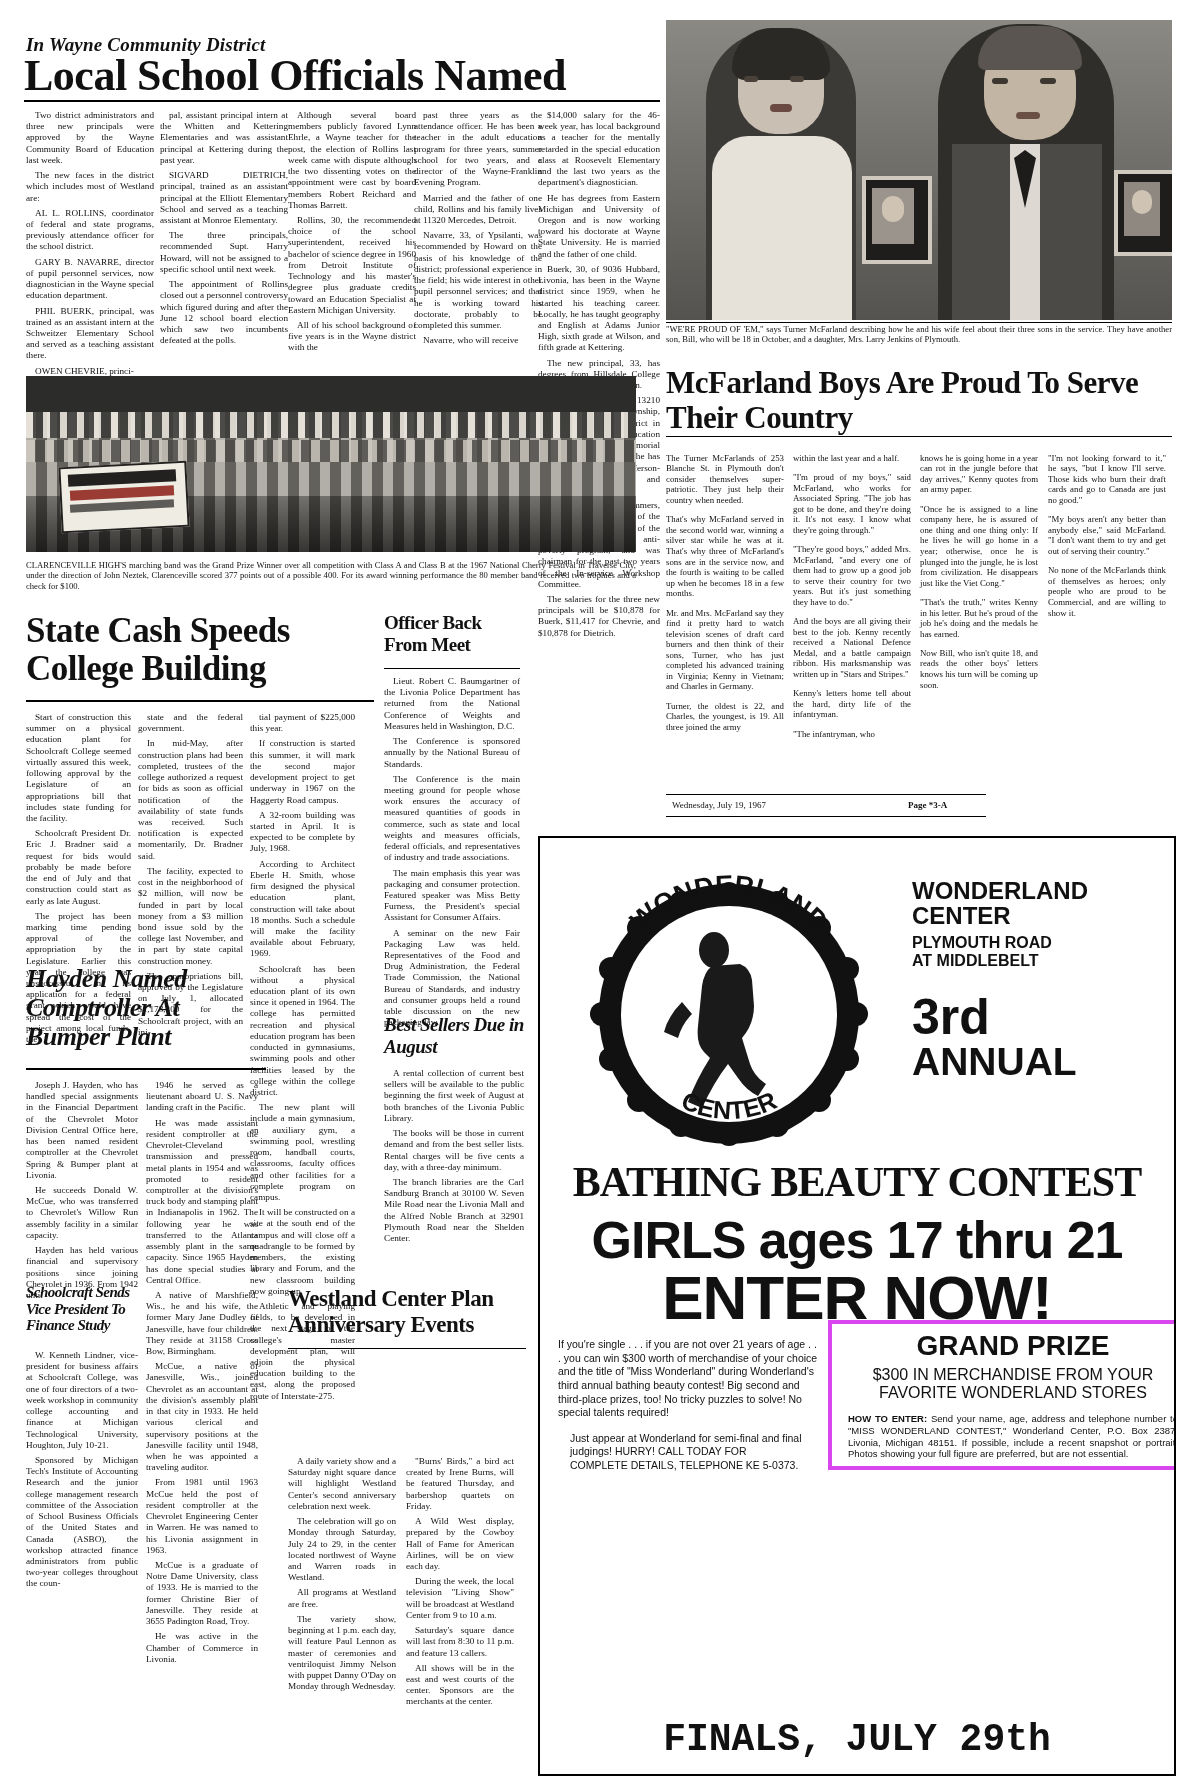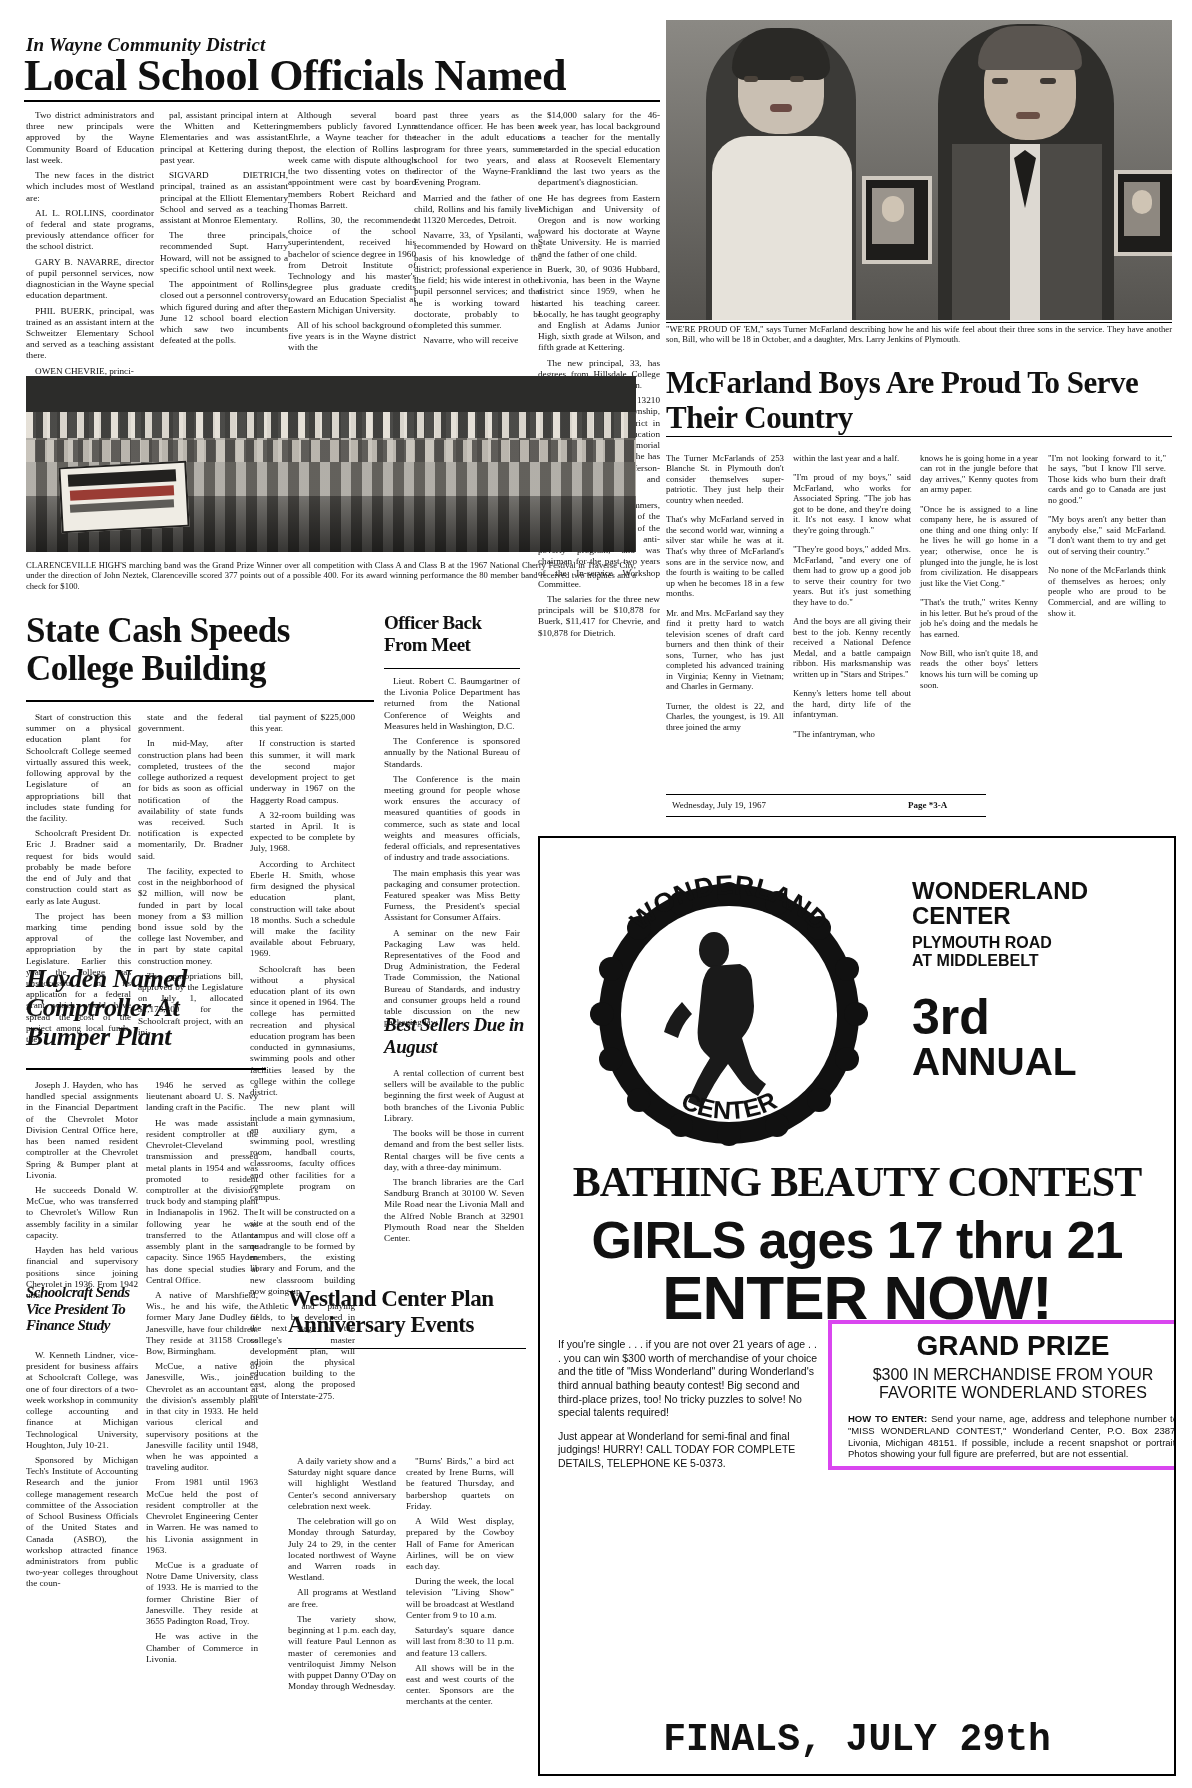--- a/index.html
+++ b/index.html
@@ -344,21 +344,21 @@
         <div style="font-family:'Liberation Sans',sans-serif;font-weight:700;font-size:50px;margin-top:22px;line-height:1;">3rd</div>
         <div style="font-family:'Liberation Sans',sans-serif;font-weight:700;font-size:39px;line-height:1;">ANNUAL</div>
       </div>
 
       <div id="ad-bbc">BATHING BEAUTY CONTEST</div>
       <div id="ad-girls" style="font-family:'Liberation Sans',sans-serif;">GIRLS ages 17 thru 21</div>
       <div id="ad-enter" style="font-family:'Liberation Sans',sans-serif;">ENTER NOW!</div>
 
       <div id="ad-body" style="font-family:'Liberation Sans',sans-serif;">
         <p style="margin:0 0 10px 0">If you're single . . . if you are not over 21 years of age . . . you can win $300 worth of merchandise of your choice and the title of "Miss Wonderland" during Wonderland's third annual bathing beauty contest! Big second and third-place prizes, too! No tricky puzzles to solve! No special talents required!</p>
-        <p style="margin:0">Just appear at Wonderland for semi-final and final judgings! HURRY! CALL TODAY FOR COMPLETE DETAILS, TELEPHONE KE 5-0373.</p>
+        <p style="margin:12px">Just appear at Wonderland for semi-final and final judgings! HURRY! CALL TODAY FOR COMPLETE DETAILS, TELEPHONE KE 5-0373.</p>
       </div>
 
       <div id="ad-prize">
         <div style="font-family:'Liberation Sans',sans-serif;font-weight:700;font-size:28px;text-align:center;">GRAND PRIZE</div>
         <div style="font-family:'Liberation Sans',sans-serif;font-size:16px;line-height:1.15;text-align:center;margin-top:4px;">$300 IN MERCHANDISE FROM YOUR FAVORITE WONDERLAND STORES</div>
         <div style="margin-top:10px;font-family:'Liberation Sans',sans-serif;font-size:9.5px;line-height:1.25;text-align:justify;">
           <span style="font-weight:700">HOW TO ENTER:</span>
           <span>Send your name, age, address and telephone number to "MISS WONDERLAND CONTEST," Wonderland Center, P.O. Box 2387, Livonia, Michigan 48151. If possible, include a recent snapshot or portrait. Photos showing your full figure are preferred, but are not essential.</span>
         </div>
       </div>

